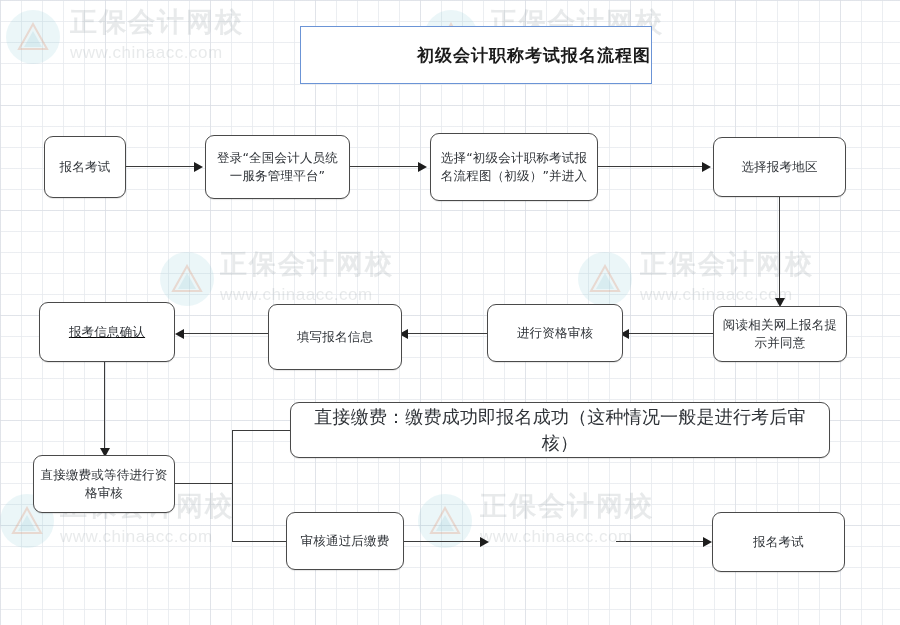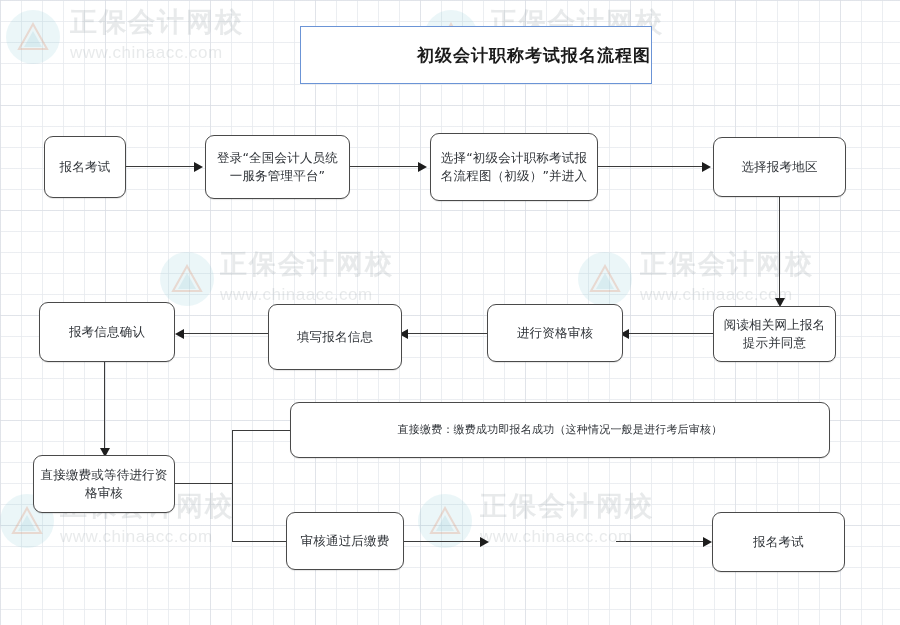--- a/index.html
+++ b/index.html
@@ -79,21 +79,21 @@
     padding:2px 6px;
     box-shadow:0 1px 1px rgba(0,0,0,.10);
   }
   .node span{
     font-family:"DejaVu Sans","Liberation Sans",sans-serif;
     font-size:12.5px;
     color:#2f3338;
     line-height:1.42;
     letter-spacing:.2px;
   }
-  .node.wide span{font-size:11px;}
+  .node.wide span{font-size:18px;}
 
   
   .conn{position:absolute;background:#3b3b3b;}
   .conn.h{height:1.4px;}
   .conn.v{width:1.4px;}
   .arrow{
     position:absolute;
     width:0;height:0;
   }
   .arrow.right{
@@ -208,42 +208,42 @@
   <div class="conn h" style="left:598px;top:166px;width:104px;"></div>
   <div class="arrow right" style="left:702px;top:162px;"></div>
 
   <div class="node" style="left:713px;top:137px;width:133px;height:60px;">
     <span>选择报考地区</span>
   </div>
 
   <div class="conn v" style="left:779px;top:197px;height:103px;"></div>
   <div class="arrow down" style="left:775px;top:298px;"></div>
 
-  <div class="node" style="left:713px;top:306px;width:123px;height:56px;border-radius:8px;">
+  <div class="node" style="left:713px;top:306px;width:134px;height:56px;">
     <span>阅读相关网上报名提示并同意</span>
   </div>
 
   <div class="conn h" style="left:625px;top:333px;width:88px;"></div>
   <div class="arrow left" style="left:620px;top:329px;"></div>
 
   <div class="node" style="left:487px;top:304px;width:136px;height:58px;">
     <span>进行资格审核</span>
   </div>
 
   <div class="conn h" style="left:404px;top:333px;width:83px;"></div>
   <div class="arrow left" style="left:399px;top:329px;"></div>
 
   <div class="node" style="left:268px;top:304px;width:134px;height:66px;">
     <span>填写报名信息</span>
   </div>
 
   <div class="conn h" style="left:180px;top:333px;width:88px;"></div>
   <div class="arrow left" style="left:175px;top:329px;"></div>
 
-  <div class="node" style="left:39px;top:302px;width:136px;height:60px;">
+  <div class="node" style="left:39px;top:302px;width:136px;height:60px;text-decoration:underline;">
     <span>报考信息确认</span>
   </div>
 
   <div class="conn v" style="left:104px;top:362px;height:88px;"></div>
   <div class="arrow down" style="left:100px;top:448px;"></div>
 
   <div class="node" style="left:33px;top:455px;width:142px;height:58px;">
     <span>直接缴费或等待进行资格审核</span>
   </div>
 

